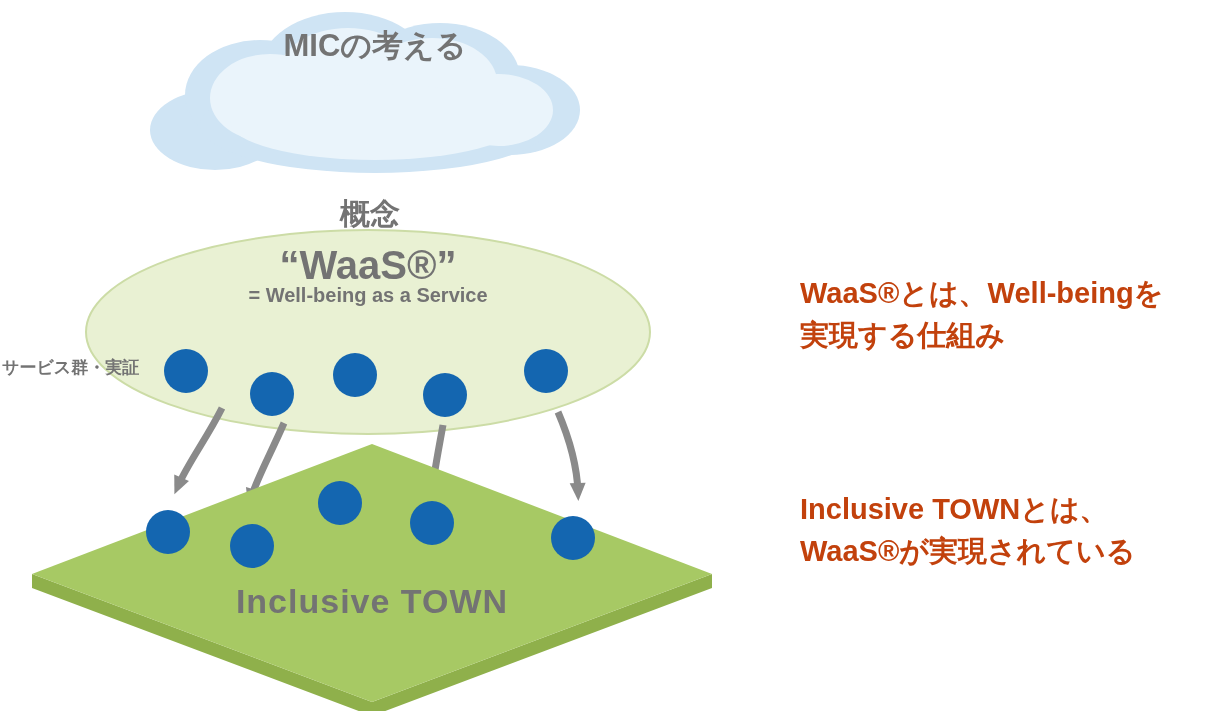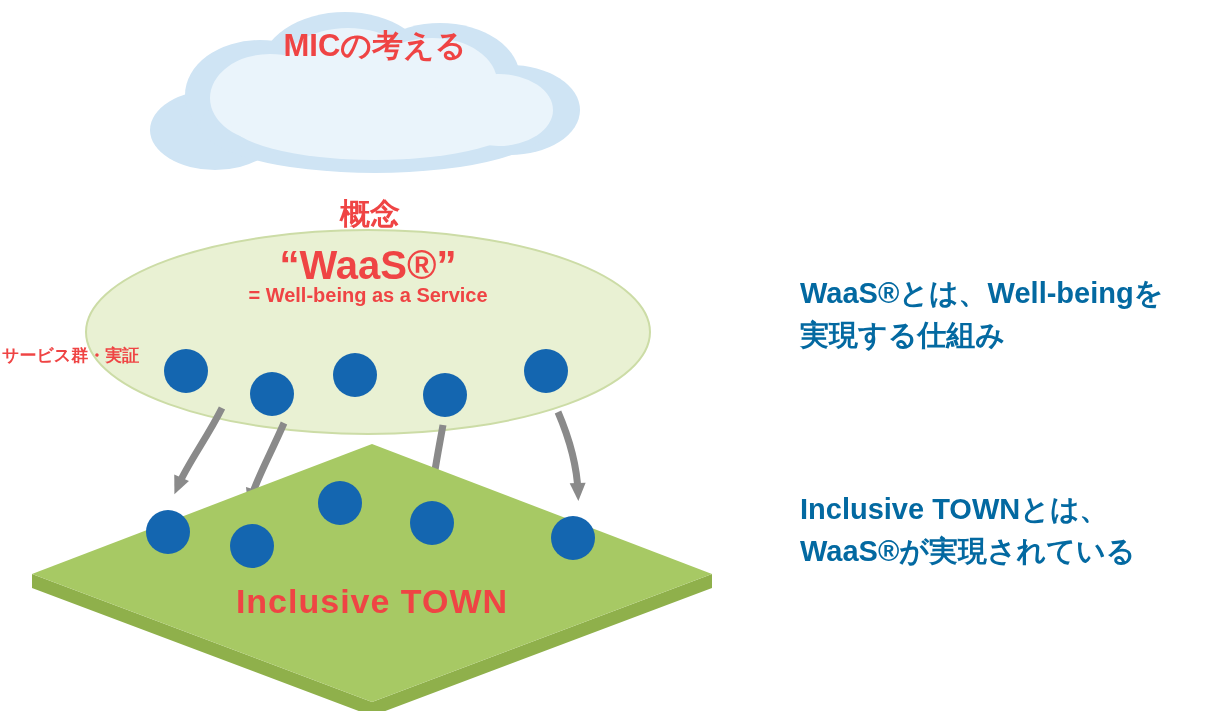--- a/index.html
+++ b/index.html
@@ -5,37 +5,37 @@
   html, body { margin: 0; padding: 0; background: #ffffff; }
   body { font-family: "Liberation Sans", "DejaVu Sans", sans-serif; color: #111111; }
   .stage {
     position: relative;
     width: 1229px;
     height: 711px;
     overflow: hidden;
     background: #ffffff;
   }
   .stage svg { position: absolute; left: 0; top: 0; }
-  .txt { position: absolute; font-weight: bold; color: #ef4444; }
+  .txt { position: absolute; font-weight: bold; color: #737373; }
   .center { text-align: center; }
 
   .cloud-text        { left: 150px; top: 26px;  width: 450px; }
   .cloud-line1       { font-size: 31px; line-height: 1.3; }
   .cloud-line2       { font-size: 46px; line-height: 1.2; letter-spacing: 1px; }
 
   .concept-label     { left: 150px; top: 194px; width: 440px; font-size: 30px; }
 
   .ellipse-title     { left: 128px; top: 243px; width: 480px; font-size: 40px; }
   .ellipse-subtitle  { left: 88px;  top: 284px; width: 560px; font-size: 20px; }
 
-  .service-label     { left: 2px;   top: 344px; width: 170px; font-size: 17px; }
+  .service-label     { left: 2px;   top: 356px; width: 170px; font-size: 17px; }
 
   .platform-label    { left: 132px; top: 582px; width: 480px; font-size: 34px; letter-spacing: 1px; }
 
-  .note { position: absolute; left: 800px; width: 420px; font-weight: bold; font-size: 29px; line-height: 42px; color: #0369a1; }
+  .note { position: absolute; left: 800px; width: 420px; font-weight: bold; font-size: 29px; line-height: 42px; color: #c2410c; }
   .note-waas { top: 272px; }
   .note-town { top: 488px; }
 </style>
 </head>
 <body>
 
 <div class="stage">
 
   <svg width="1229" height="711" viewBox="0 0 1229 711">
 

